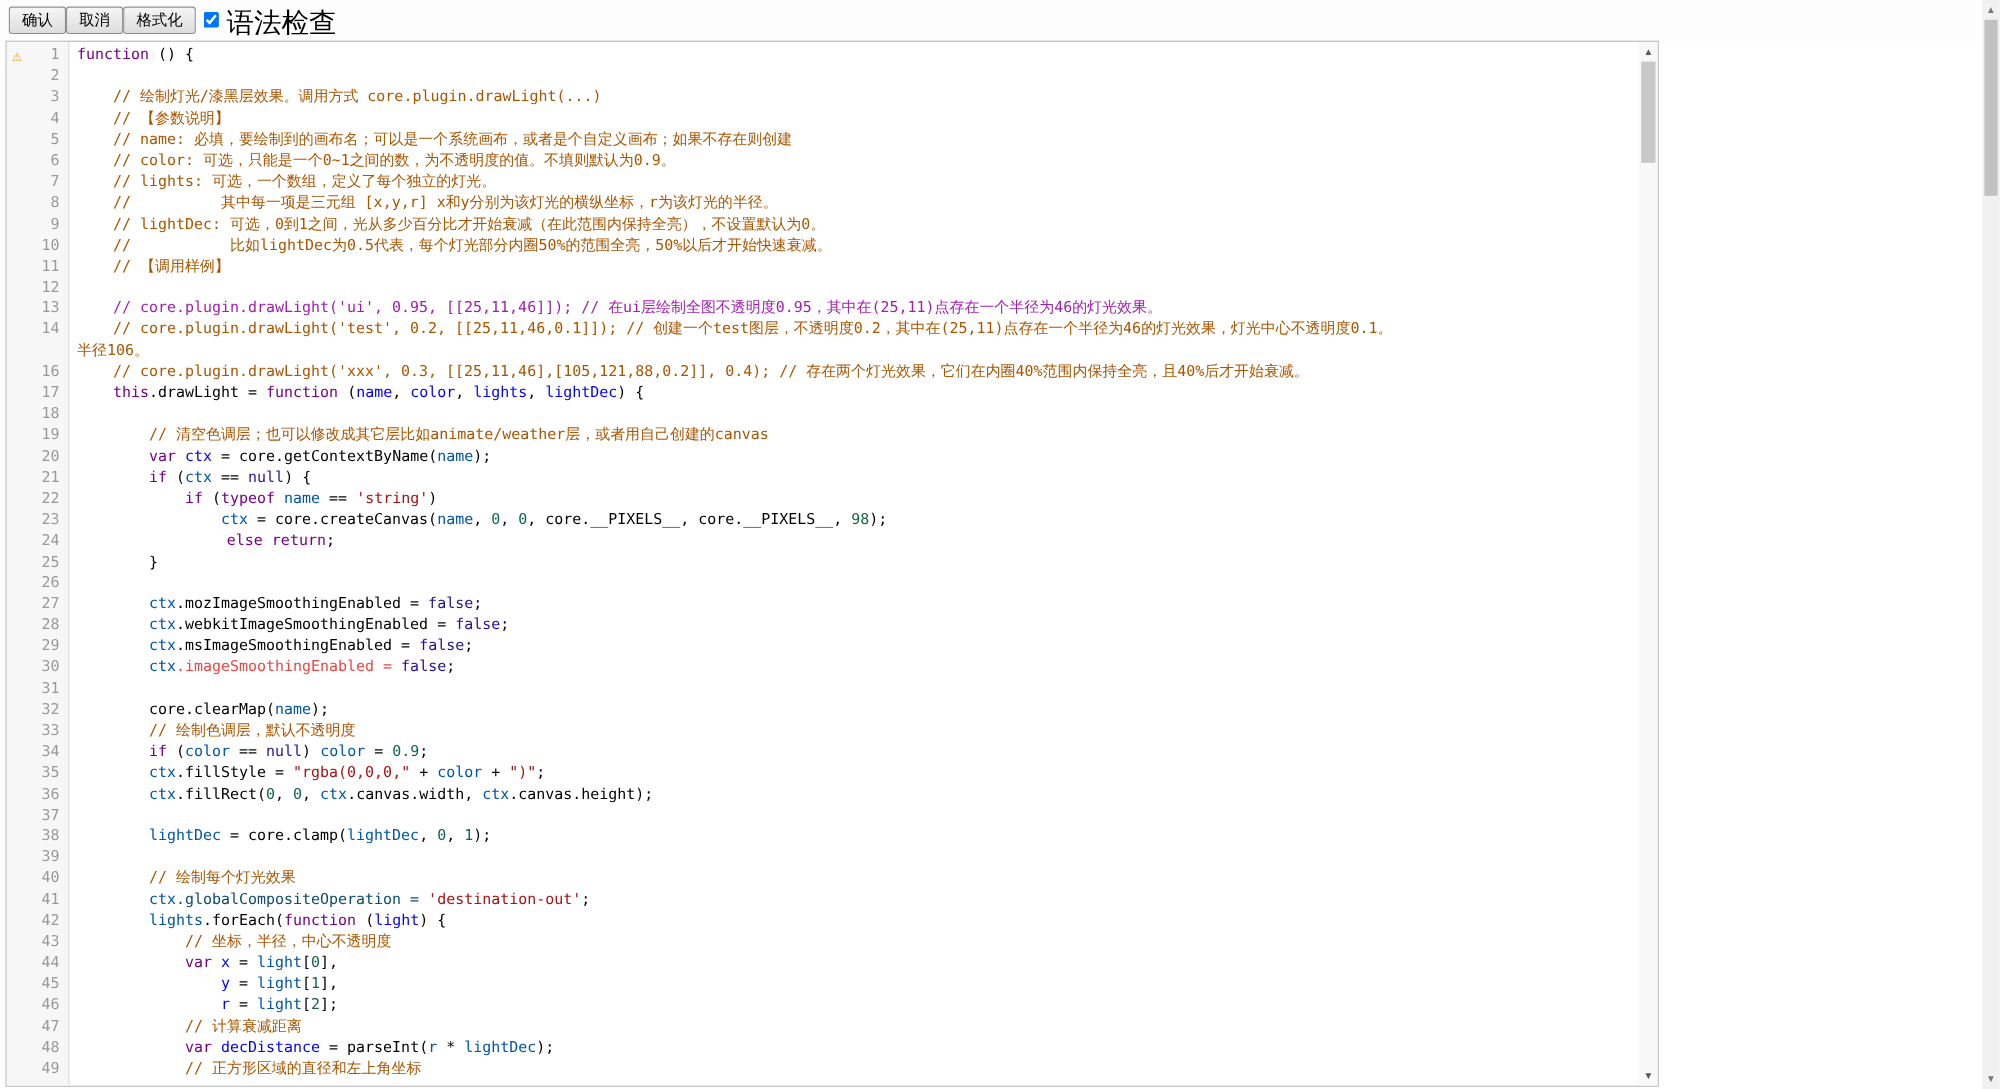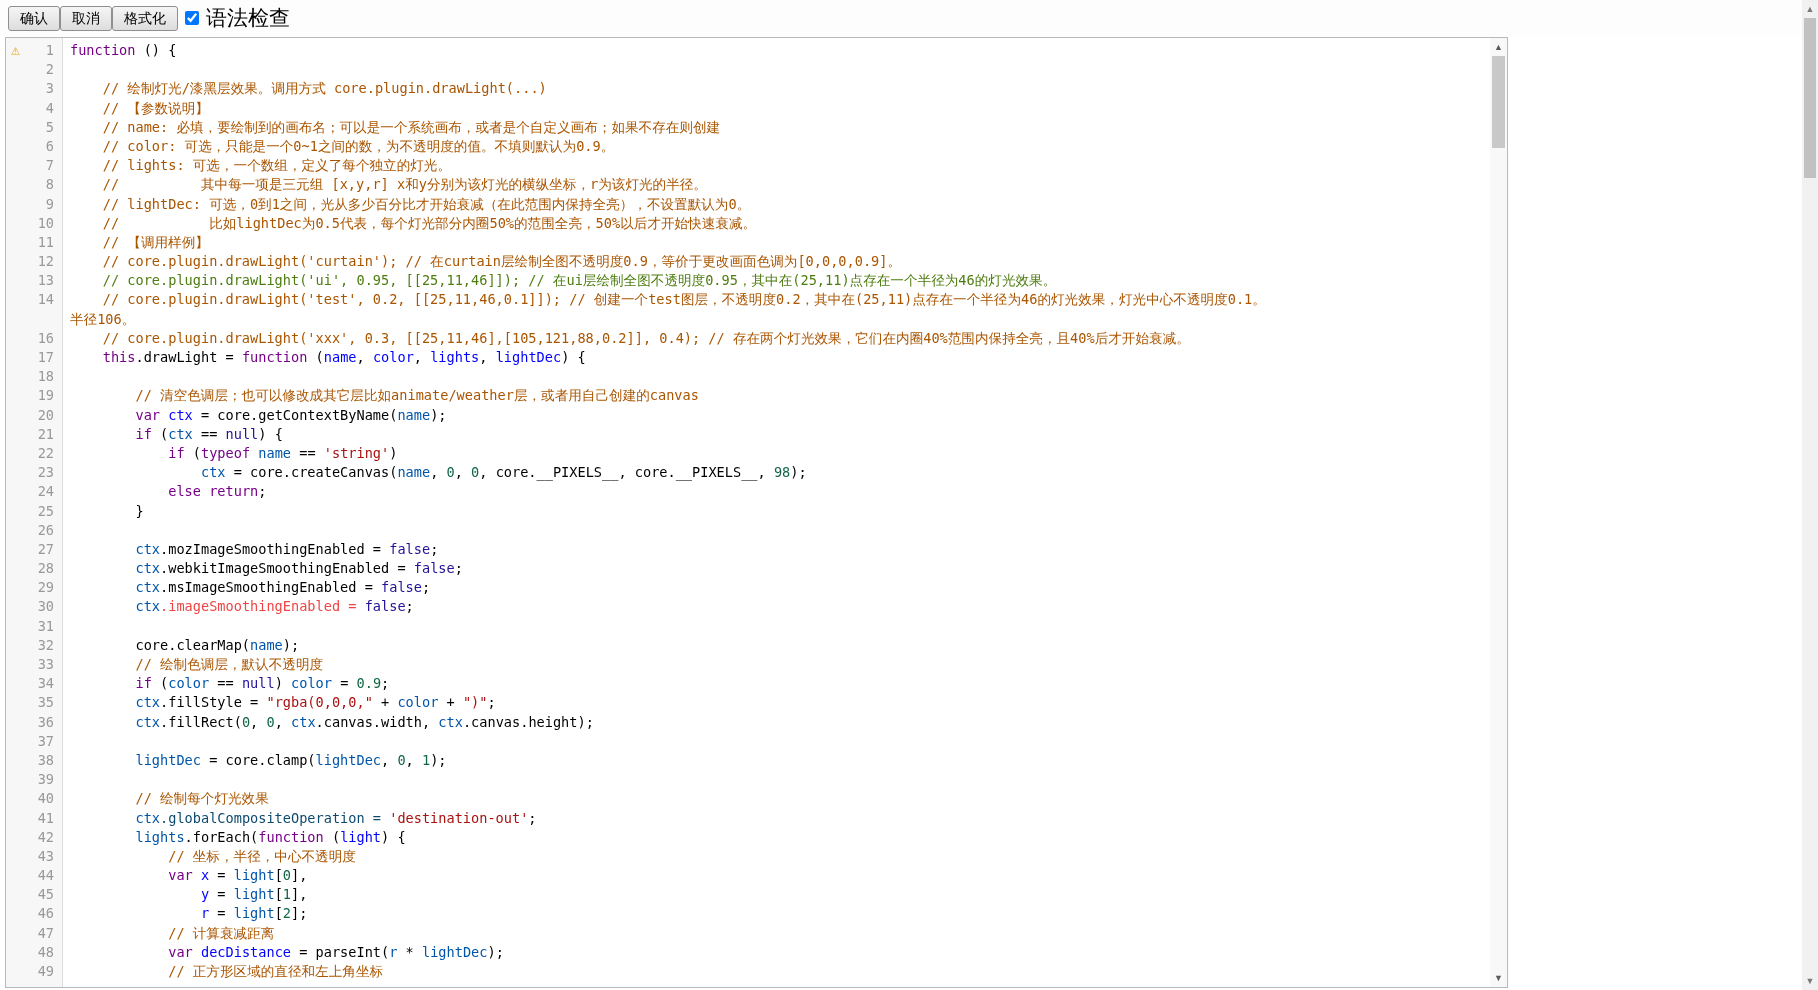--- a/index.html
+++ b/index.html
@@ -8,21 +8,21 @@
 
   
   .toolbar { position:absolute; left:0; top:0; width:1818px; height:37px; background:#fdfdfd; }
   .tb-btn { position:absolute; top:6px; height:25px; padding:0 11px; font-size:14px; color:#000;
             background:linear-gradient(#f5f5f5,#dddddd); border:1px solid #8f8f8f; border-radius:3px;
             font-family:"Liberation Sans",sans-serif; cursor:pointer; }
   #btn-confirm { left:8px; }
   #btn-cancel  { left:60px; }
   #btn-format  { left:112px; }
   #chk-syntax  { position:absolute; left:185px; top:11px; width:14px; height:14px; }
-  .chk-label   { position:absolute; left:206px; top:4px; font-size:21px; color:#000; }
+  .chk-label   { position:absolute; left:206px; top:4px; font-size:25px; color:#000; }
 
   
   .editor { position:absolute; left:5px; top:37px; width:1503px; height:951px;
             background:#ffffff; border:1px solid #b9b9b9; overflow:hidden; }
   .gutter-bg { position:absolute; left:0; top:0; width:57px; height:100%;
                background:#f7f7f7; border-right:1px solid #dcdcdc; }
   .rows { position:absolute; left:0; top:3px; width:100%;
           font-family:"DejaVu Sans Mono", monospace; font-size:13.6px; line-height:19.2px; }
   .row  { position:relative; height:19.2px; white-space:pre; }
   .ln   { position:absolute; left:0; top:0; width:48px; text-align:right; color:#999; }
@@ -62,33 +62,33 @@
         <div class="row"><span class="ln">2</span><span class="lt"></span></div>
         <div class="row"><span class="ln">3</span><span class="lt"><span style="color: rgb(170, 85, 0);">    // 绘制灯光/漆黑层效果。调用方式 core.plugin.drawLight(...)</span></span></div>
         <div class="row"><span class="ln">4</span><span class="lt"><span style="color: rgb(170, 85, 0);">    // 【参数说明】</span></span></div>
         <div class="row"><span class="ln">5</span><span class="lt"><span style="color: rgb(170, 85, 0);">    // name: 必填，要绘制到的画布名；可以是一个系统画布，或者是个自定义画布；如果不存在则创建</span></span></div>
         <div class="row"><span class="ln">6</span><span class="lt"><span style="color: rgb(170, 85, 0);">    // color: 可选，只能是一个0~1之间的数，为不透明度的值。不填则默认为0.9。</span></span></div>
         <div class="row"><span class="ln">7</span><span class="lt"><span style="color: rgb(170, 85, 0);">    // lights: 可选，一个数组，定义了每个独立的灯光。</span></span></div>
         <div class="row"><span class="ln">8</span><span class="lt"><span style="color: rgb(170, 85, 0);">    //          其中每一项是三元组 [x,y,r] x和y分别为该灯光的横纵坐标，r为该灯光的半径。</span></span></div>
         <div class="row"><span class="ln">9</span><span class="lt"><span style="color: rgb(170, 85, 0);">    // lightDec: 可选，0到1之间，光从多少百分比才开始衰减（在此范围内保持全亮），不设置默认为0。</span></span></div>
         <div class="row"><span class="ln">10</span><span class="lt"><span style="color: rgb(170, 85, 0);">    //           比如lightDec为0.5代表，每个灯光部分内圈50%的范围全亮，50%以后才开始快速衰减。</span></span></div>
         <div class="row"><span class="ln">11</span><span class="lt"><span style="color: rgb(170, 85, 0);">    // 【调用样例】</span></span></div>
-        <div class="row"><span class="ln">12</span><span class="lt"><span style="color: rgb(170, 85, 0);">    // core.plugin.drawLight('curtain'); // 在curtain层绘制全图不透明度0.9，等价于更改画面色调为[0,0,0,0.9]。</span></span></div>
-        <div class="row"><span class="ln">13</span><span class="lt"><span style="color: #4d7c0f;">    // core.plugin.drawLight('ui', 0.95, [[25,11,46]]); // 在ui层绘制全图不透明度0.95，其中在(25,11)点存在一个半径为46的灯光效果。</span></span></div>
+        <div class="row"><span class="ln">12</span></div>
+        <div class="row"><span class="ln">13</span><span class="lt"><span style="color: #a21caf;">    // core.plugin.drawLight('ui', 0.95, [[25,11,46]]); // 在ui层绘制全图不透明度0.95，其中在(25,11)点存在一个半径为46的灯光效果。</span></span></div>
         <div class="row"><span class="ln">14</span><span class="lt"><span style="color: rgb(170, 85, 0);">    // core.plugin.drawLight('test', 0.2, [[25,11,46,0.1]]); // 创建一个test图层，不透明度0.2，其中在(25,11)点存在一个半径为46的灯光效果，灯光中心不透明度0.1。</span></span></div>
         <div class="row"><span class="ln"></span><span class="lt"><span style="color: rgb(170, 85, 0);">半径106。</span></span></div>
         <div class="row"><span class="ln">16</span><span class="lt"><span style="color: rgb(170, 85, 0);">    // core.plugin.drawLight('xxx', 0.3, [[25,11,46],[105,121,88,0.2]], 0.4); // 存在两个灯光效果，它们在内圈40%范围内保持全亮，且40%后才开始衰减。</span></span></div>
         <div class="row"><span class="ln">17</span><span class="lt"><span style="color: rgb(0, 0, 0);">    </span><span style="color: rgb(119, 0, 136);">this</span><span style="color: rgb(0, 0, 0);">.drawLight = </span><span style="color: rgb(119, 0, 136);">function</span><span style="color: rgb(0, 0, 0);"> (</span><span style="color: rgb(0, 0, 255);">name</span><span style="color: rgb(0, 0, 0);">, </span><span style="color: rgb(0, 0, 255);">color</span><span style="color: rgb(0, 0, 0);">, </span><span style="color: rgb(0, 0, 255);">lights</span><span style="color: rgb(0, 0, 0);">, </span><span style="color: rgb(0, 0, 255);">lightDec</span><span style="color: rgb(0, 0, 0);">) {</span></span></div>
         <div class="row"><span class="ln">18</span><span class="lt"></span></div>
         <div class="row"><span class="ln">19</span><span class="lt"><span style="color: rgb(170, 85, 0);">        // 清空色调层；也可以修改成其它层比如animate/weather层，或者用自己创建的canvas</span></span></div>
         <div class="row"><span class="ln">20</span><span class="lt"><span style="color: rgb(0, 0, 0);">        </span><span style="color: rgb(119, 0, 136);">var</span><span style="color: rgb(0, 0, 0);"> </span><span style="color: rgb(0, 0, 255);">ctx</span><span style="color: rgb(0, 0, 0);"> = core.getContextByName(</span><span style="color: rgb(0, 85, 170);">name</span><span style="color: rgb(0, 0, 0);">);</span></span></div>
         <div class="row"><span class="ln">21</span><span class="lt"><span style="color: rgb(0, 0, 0);">        </span><span style="color: rgb(119, 0, 136);">if</span><span style="color: rgb(0, 0, 0);"> (</span><span style="color: rgb(0, 85, 170);">ctx</span><span style="color: rgb(0, 0, 0);"> == </span><span style="color: rgb(34, 17, 153);">null</span><span style="color: rgb(0, 0, 0);">) {</span></span></div>
         <div class="row"><span class="ln">22</span><span class="lt"><span style="color: rgb(0, 0, 0);">            </span><span style="color: rgb(119, 0, 136);">if</span><span style="color: rgb(0, 0, 0);"> (</span><span style="color: rgb(119, 0, 136);">typeof</span><span style="color: rgb(0, 0, 0);"> </span><span style="color: rgb(0, 85, 170);">name</span><span style="color: rgb(0, 0, 0);"> == </span><span style="color: rgb(170, 17, 17);">'string'</span><span style="color: rgb(0, 0, 0);">)</span></span></div>
         <div class="row"><span class="ln">23</span><span class="lt"><span style="color: rgb(0, 0, 0);">                </span><span style="color: rgb(0, 85, 170);">ctx</span><span style="color: rgb(0, 0, 0);"> = core.createCanvas(</span><span style="color: rgb(0, 85, 170);">name</span><span style="color: rgb(0, 0, 0);">, </span><span style="color: rgb(17, 102, 68);">0</span><span style="color: rgb(0, 0, 0);">, </span><span style="color: rgb(17, 102, 68);">0</span><span style="color: rgb(0, 0, 0);">, core.__PIXELS__, core.__PIXELS__, </span><span style="color: rgb(17, 102, 68);">98</span><span style="color: rgb(0, 0, 0);">);</span></span></div>
-        <div class="row"><span class="ln">24</span><span class="lt"><span style="color: rgb(0, 0, 0);">            </span><span style="color: rgb(119, 0, 136);">else</span><span style="color: rgb(0, 0, 0);"> </span><span style="color: rgb(119, 0, 136);">return</span><span style="color: rgb(0, 0, 0);">;</span></span></div>
+        <div class="row"><span class="ln">24</span><span class="lt"><span style="color: rgb(0, 0, 0);">            </span><span style="color: rgb(119, 0, 136); margin-left: 38px;">else</span><span style="color: rgb(0, 0, 0);"> </span><span style="color: rgb(119, 0, 136);">return</span><span style="color: rgb(0, 0, 0);">;</span></span></div>
         <div class="row"><span class="ln">25</span><span class="lt"><span style="color: rgb(0, 0, 0);">        }</span></span></div>
         <div class="row"><span class="ln">26</span><span class="lt"></span></div>
         <div class="row"><span class="ln">27</span><span class="lt"><span style="color: rgb(0, 0, 0);">        </span><span style="color: rgb(0, 85, 170);">ctx</span><span style="color: rgb(0, 0, 0);">.mozImageSmoothingEnabled = </span><span style="color: rgb(34, 17, 153);">false</span><span style="color: rgb(0, 0, 0);">;</span></span></div>
         <div class="row"><span class="ln">28</span><span class="lt"><span style="color: rgb(0, 0, 0);">        </span><span style="color: rgb(0, 85, 170);">ctx</span><span style="color: rgb(0, 0, 0);">.webkitImageSmoothingEnabled = </span><span style="color: rgb(34, 17, 153);">false</span><span style="color: rgb(0, 0, 0);">;</span></span></div>
         <div class="row"><span class="ln">29</span><span class="lt"><span style="color: rgb(0, 0, 0);">        </span><span style="color: rgb(0, 85, 170);">ctx</span><span style="color: rgb(0, 0, 0);">.msImageSmoothingEnabled = </span><span style="color: rgb(34, 17, 153);">false</span><span style="color: rgb(0, 0, 0);">;</span></span></div>
         <div class="row"><span class="ln">30</span><span class="lt"><span style="color: rgb(0, 0, 0);">        </span><span style="color: rgb(0, 85, 170);">ctx</span><span style="color: #ef4444;">.imageSmoothingEnabled = </span><span style="color: rgb(34, 17, 153);">false</span><span style="color: rgb(0, 0, 0);">;</span></span></div>
         <div class="row"><span class="ln">31</span><span class="lt"></span></div>
         <div class="row"><span class="ln">32</span><span class="lt"><span style="color: rgb(0, 0, 0);">        core.clearMap(</span><span style="color: rgb(0, 85, 170);">name</span><span style="color: rgb(0, 0, 0);">);</span></span></div>
         <div class="row"><span class="ln">33</span><span class="lt"><span style="color: rgb(170, 85, 0);">        // 绘制色调层，默认不透明度</span></span></div>
         <div class="row"><span class="ln">34</span><span class="lt"><span style="color: rgb(0, 0, 0);">        </span><span style="color: rgb(119, 0, 136);">if</span><span style="color: rgb(0, 0, 0);"> (</span><span style="color: rgb(0, 85, 170);">color</span><span style="color: rgb(0, 0, 0);"> == </span><span style="color: rgb(34, 17, 153);">null</span><span style="color: rgb(0, 0, 0);">) </span><span style="color: rgb(0, 85, 170);">color</span><span style="color: rgb(0, 0, 0);"> = </span><span style="color: rgb(17, 102, 68);">0.9</span><span style="color: rgb(0, 0, 0);">;</span></span></div>

